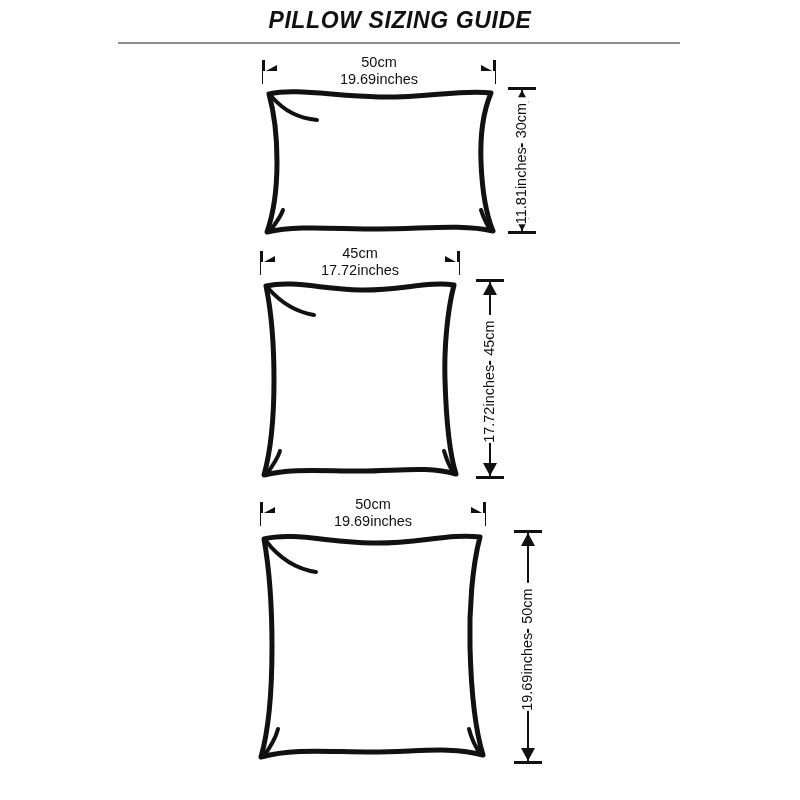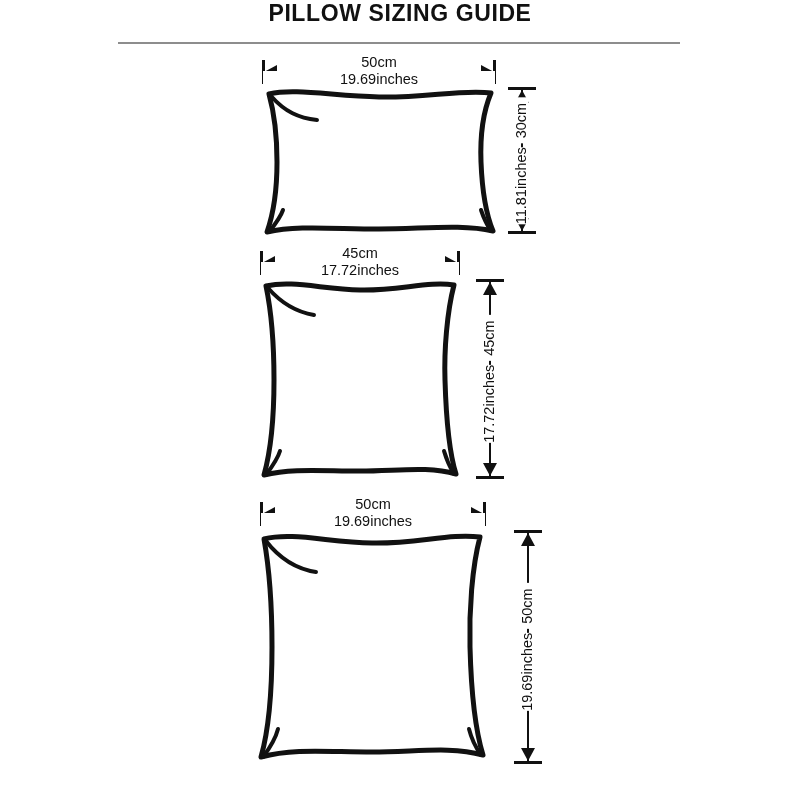--- a/index.html
+++ b/index.html
@@ -16,27 +16,28 @@
     width: 800px;
     height: 800px;
     background: #ffffff;
     overflow: hidden;
   }
 
   
   .title {
     position: absolute;
     left: 0;
-    top: 0;
+    top: 7px;
     width: 800px;
     text-align: center;
     font-size: 23px;
     font-weight: bold;
     letter-spacing: 0.6px;
     color: #111111;
+    font-style: italic;
   }
   .title-rule {
     position: absolute;
     left: 118px;
     top: 42px;
     width: 562px;
     height: 2px;
     background: #8d8d8d;
   }
 

